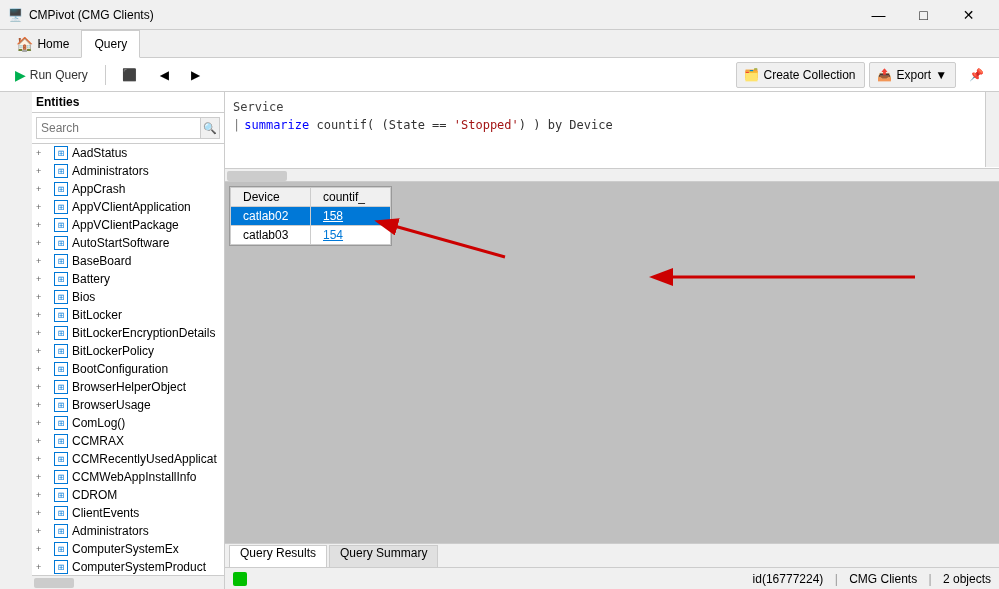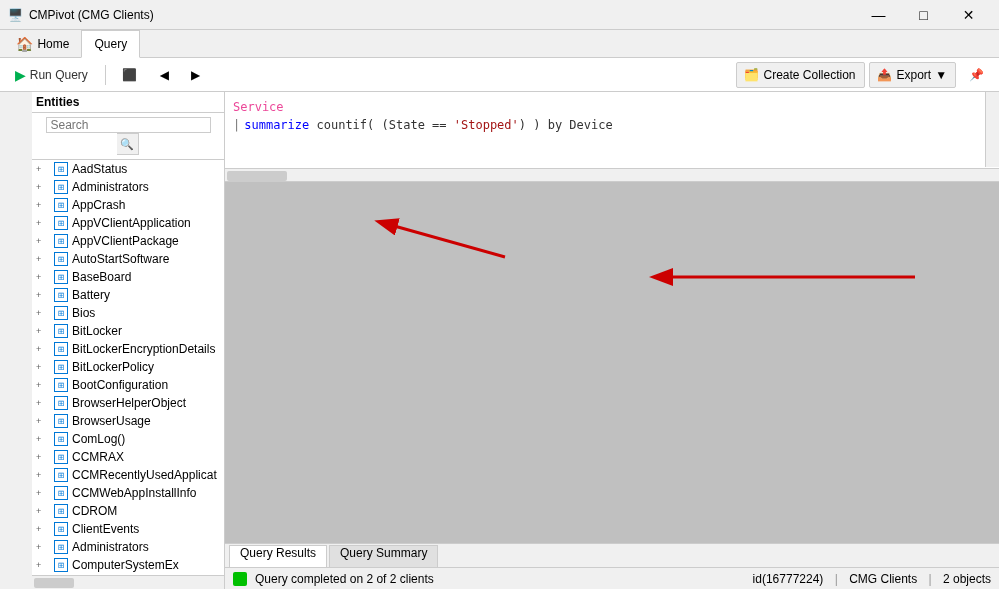--- a/index.html
+++ b/index.html
@@ -95,21 +95,20 @@
       display: flex;
       flex-direction: column;
       overflow: hidden;
     }
     .search-box {
       display: flex;
       align-items: center;
       padding: 4px 4px;
       border-bottom: 1px solid #ccc;
       background: white;
-      flex-direction: column;
     }
     .search-input {
       flex: 1;
       height: 22px;
       border: 1px solid #ccc;
       padding: 0 4px;
       font-size: 12px;
       outline: none;
     }
     .search-btn {
@@ -450,31 +449,51 @@
 
     <div style="height: 14px; background: #f0f0f0; border-top: 1px solid #ccc; display: flex; align-items: center;">
       <div style="width: 40px; height: 10px; background: #ccc; margin-left: 2px; border-radius: 2px;"></div>
     </div>
   </div>
 
   <div class="right-panel">
 
     <div class="query-editor">
       <div class="editor-content">
-        <div><span style="color:#ec4899;">Service</span></div>
+        <div><span style="color:#404040;">Service</span></div>
         <div><span style="color:#777; margin-right:4px;">|</span><span class="kw-blue">summarize</span><span> countif( (State == </span><span class="kw-string">'Stopped'</span><span>) ) by Device</span></div>
       </div>
       <div class="editor-scrollbar"></div>
       <div class="query-scrollbar-h">
         <div style="width: 60px; height: 10px; background: #ccc; margin-left: 2px; border-radius: 2px;"></div>
       </div>
     </div>
 
     <div class="results-area">
 
+      <div class="results-table-container">
+        <table class="results-table">
+          <thead>
+            <tr>
+              <th>Device</th>
+              <th>countif_</th>
+            </tr>
+          </thead>
+          <tbody>
+            <tr class="row-selected">
+              <td>catlab02</td>
+              <td><a class="link-cell">158</a></td>
+            </tr>
+            <tr>
+              <td>catlab03</td>
+              <td><a class="link-cell">154</a></td>
+            </tr>
+          </tbody>
+        </table>
+      </div>
 
       <svg style="position:absolute; top:0; left:0; width:100%; height:100%; pointer-events:none;">
 
         <defs>
           <marker id="arrowhead1" markerWidth="8" markerHeight="6" refX="6" refY="3" orient="auto">
             <polygon points="0 0, 8 3, 0 6" fill="#cc0000"></polygon>
           </marker>
           <marker id="arrowhead2" markerWidth="8" markerHeight="6" refX="6" refY="3" orient="auto">
             <polygon points="0 0, 8 3, 0 6" fill="#cc0000"></polygon>
           </marker>
@@ -490,21 +509,20 @@
       <button class="results-tab active">
         <span>Query Results</span>
       </button>
       <button class="results-tab">
         <span>Query Summary</span>
       </button>
     </div>
 
     <div class="statusbar">
       <div class="status-green-bar"></div>
-      <span class="status-text">Query completed on 2 of 2 clients</span>
       <span class="status-right">
         <span>id(16777224)</span>
         <span class="status-sep">|</span>
         <span>CMG Clients</span>
         <span class="status-sep">|</span>
         <span>2 objects</span>
       </span>
     </div>
   </div>
 </div>

